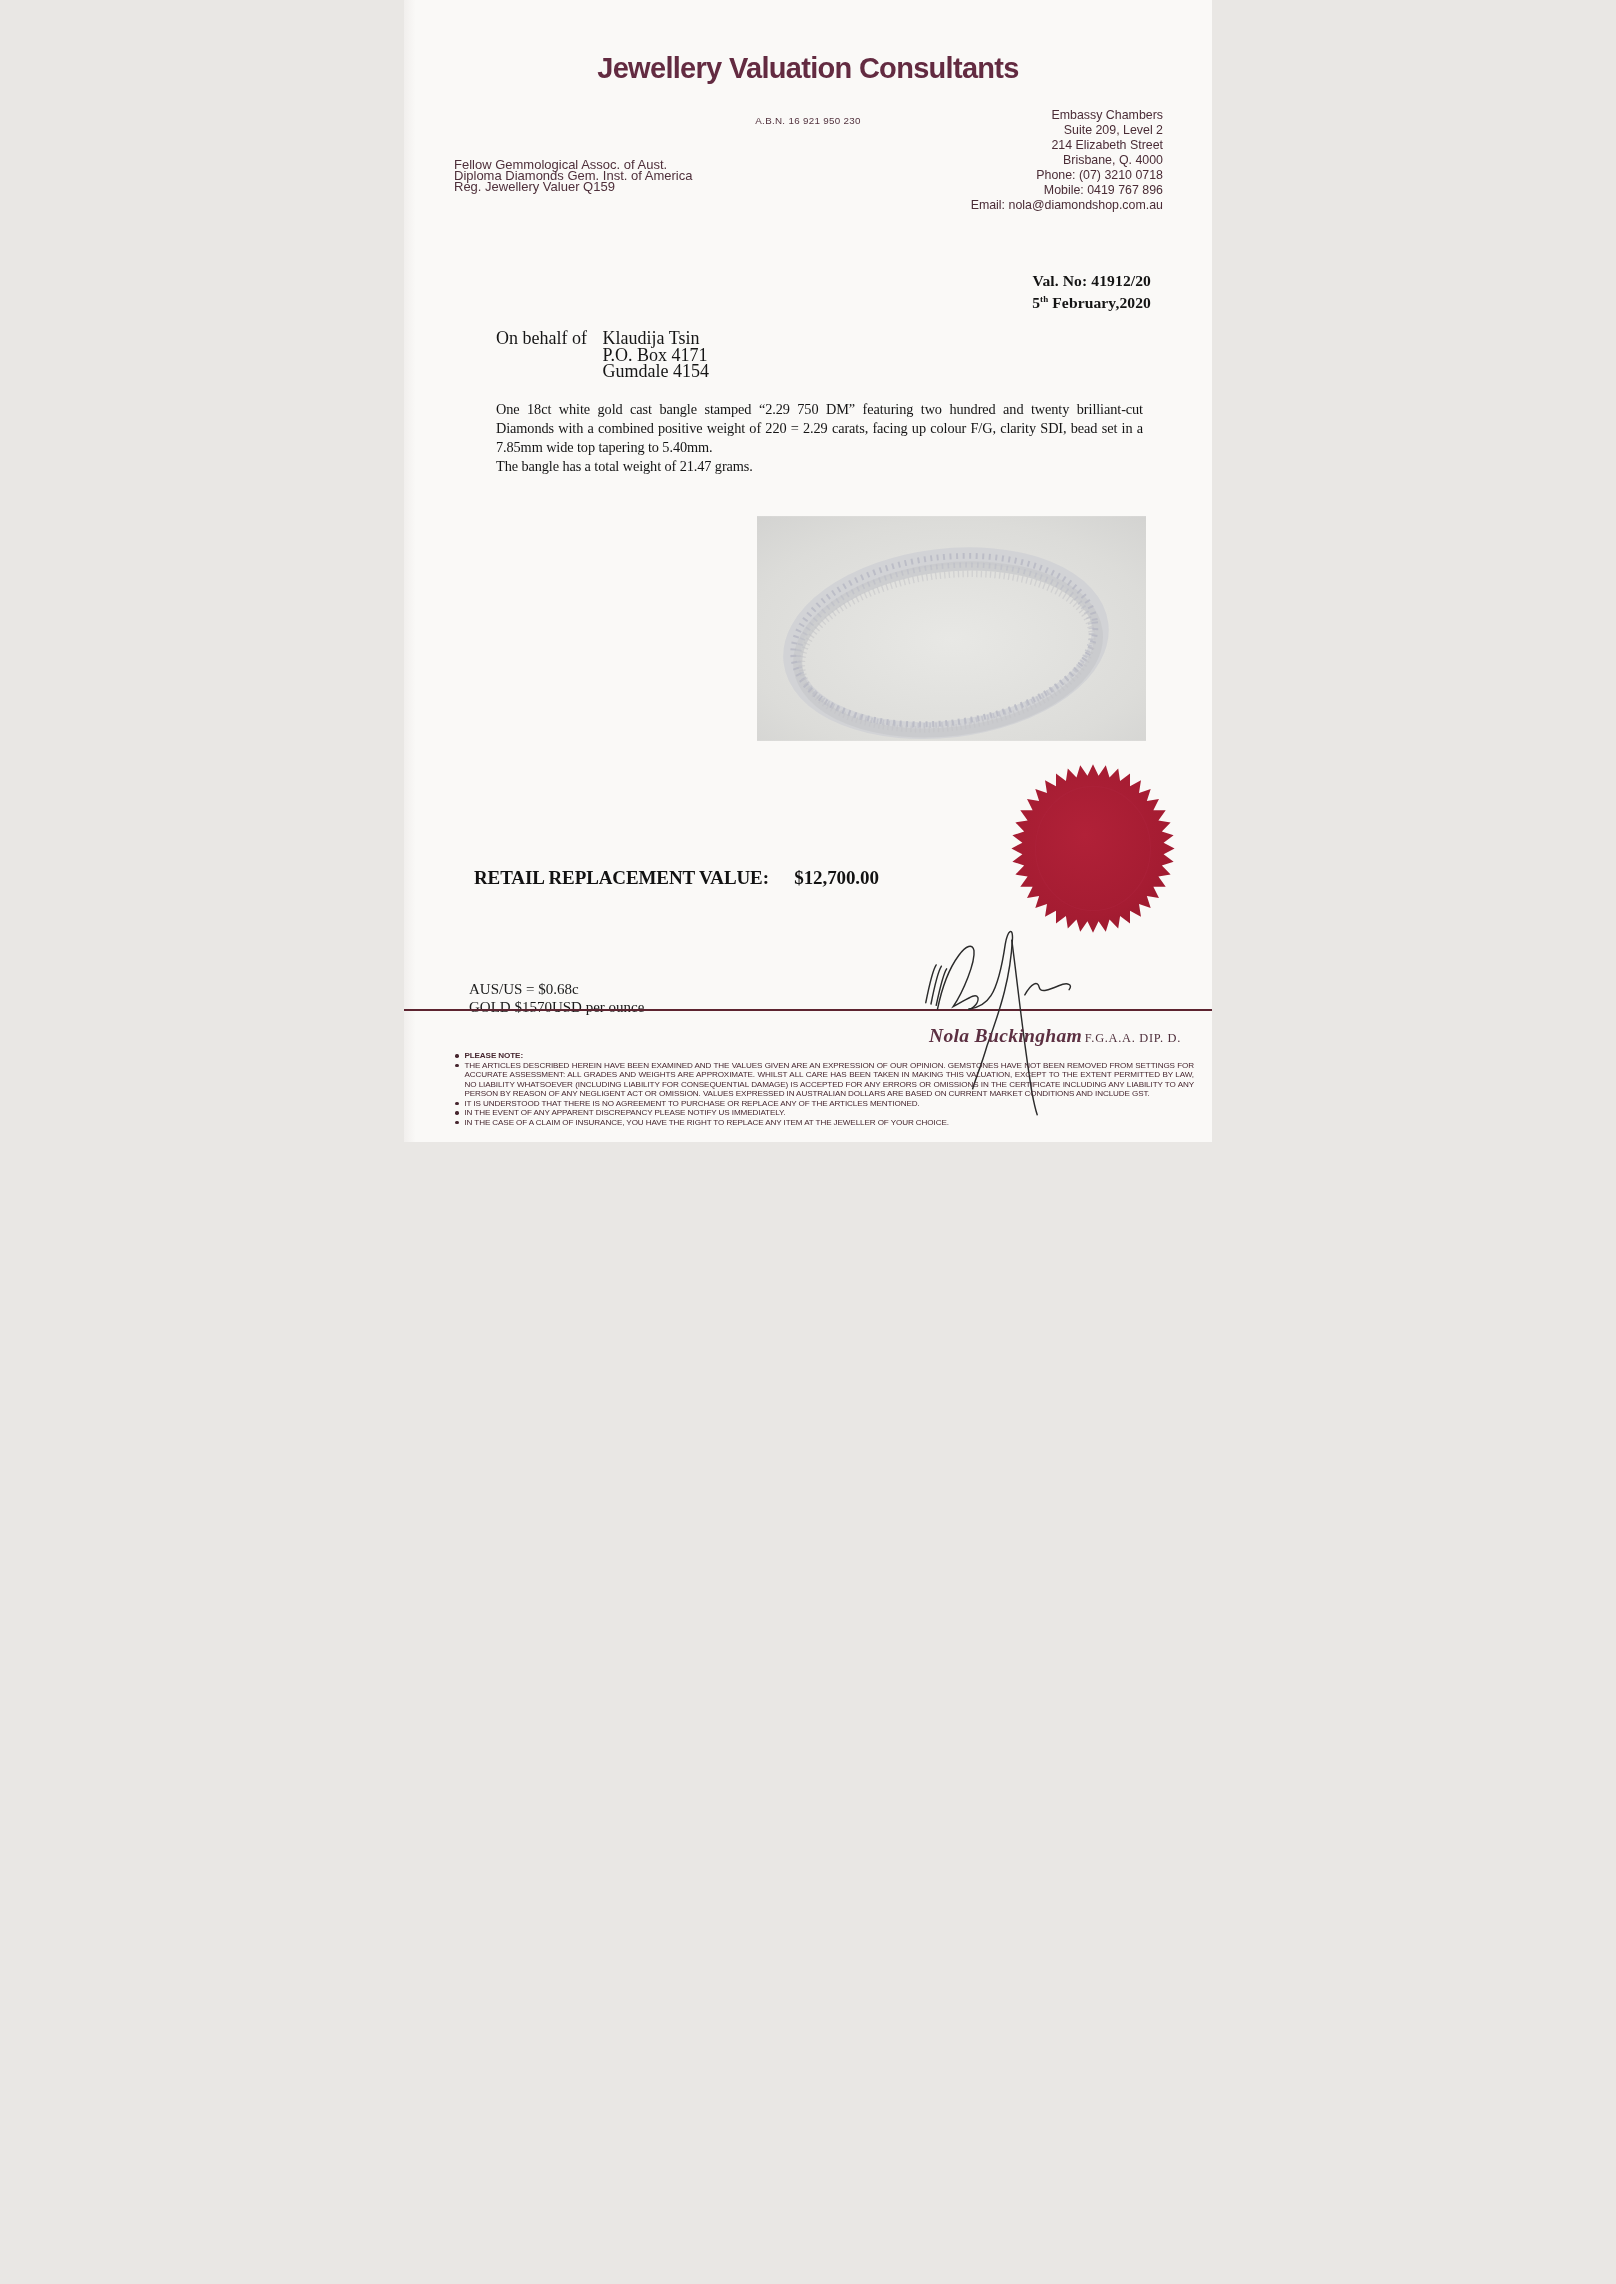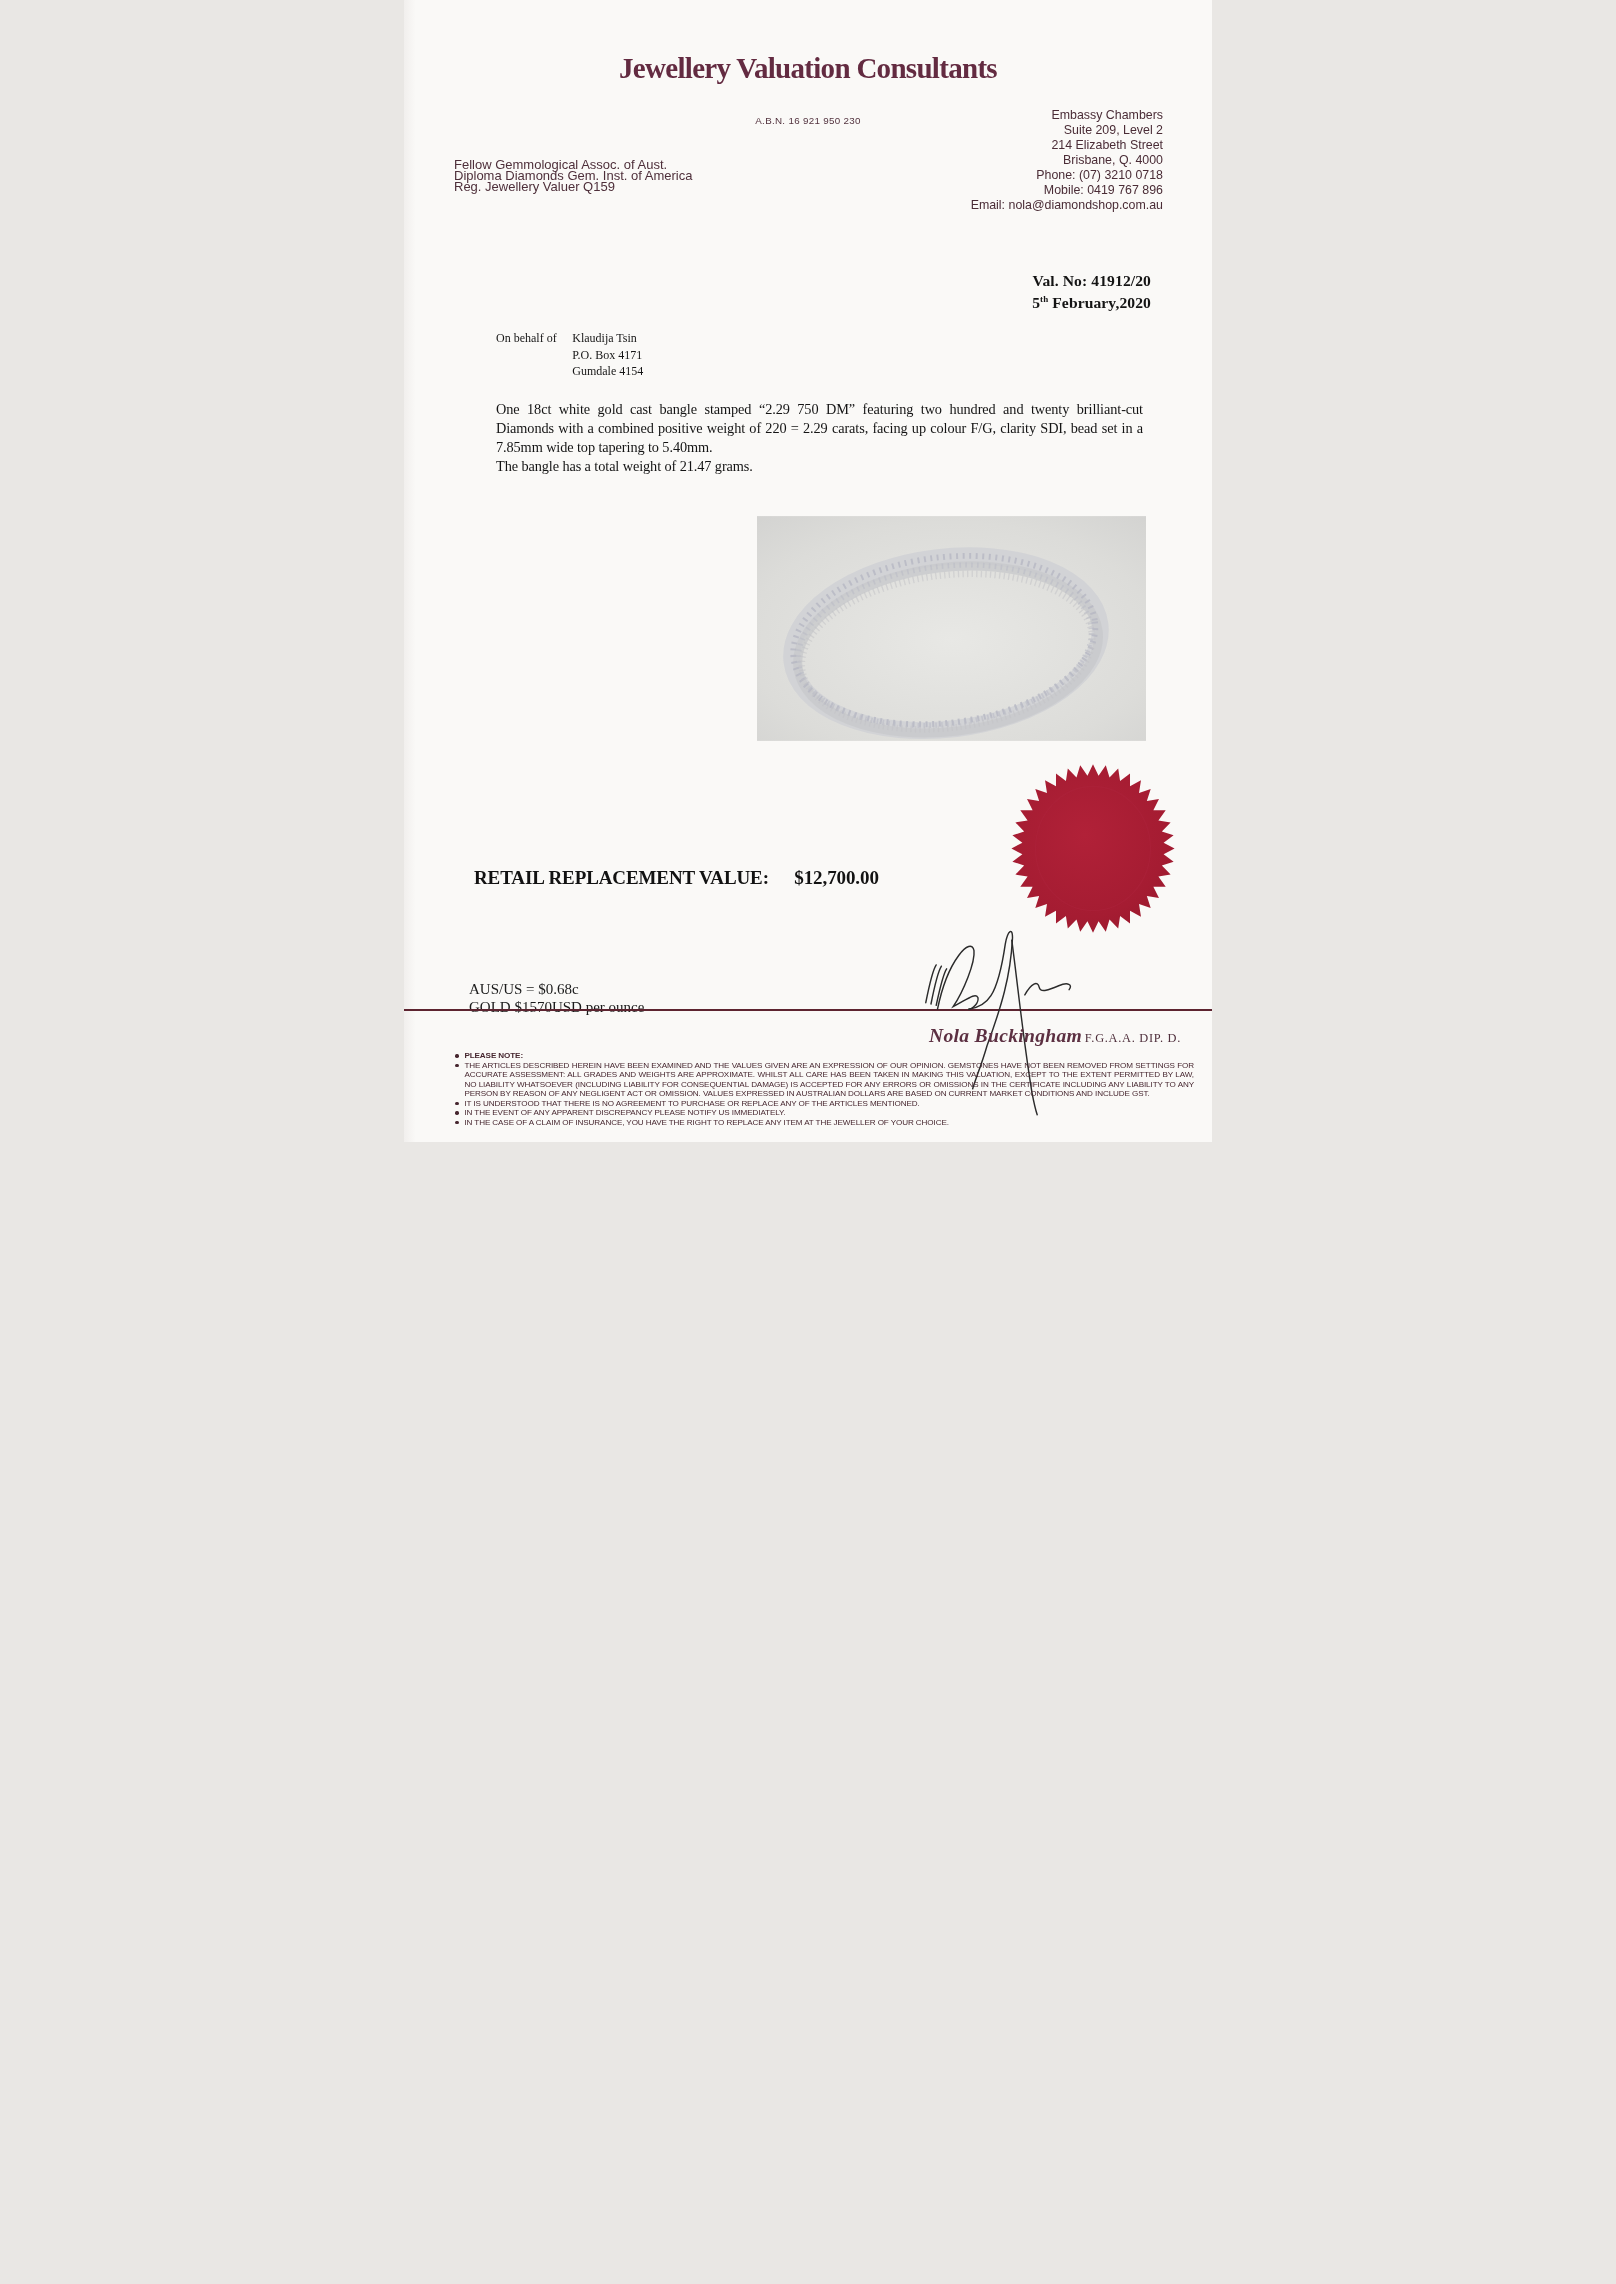--- a/index.html
+++ b/index.html
@@ -11,21 +11,21 @@
     background-image:linear-gradient(90deg,#f1efed 0,#faf9f7 11.7px);
     font-family:"Liberation Serif",serif;
     color:#1a1a1a;
     overflow:hidden;
   }
   .abs{position:absolute;}
 
   
   .company-title{
     top:52px;left:0;width:100%;text-align:center;
-    font-family:Liberation Serif, serif;
+    font-family:Liberation Sans, sans-serif;
     font-weight:bold;font-size:29px;letter-spacing:-0.7px;
     color:#632b41;
   }
   .valuer-line{
     top:92px;left:0;width:100%;text-align:center;white-space:nowrap;
   }
   .valuer-name{
     font-family:"Liberation Serif",serif;
     font-style:italic;font-weight:bold;font-size:20px;color:#63354a;
     letter-spacing:0.3px;
@@ -60,21 +60,21 @@
   .val-block{
     top:271px;right:61px;text-align:right;
     font-weight:bold;font-size:15.6px;line-height:19px;color:#141414;
     letter-spacing:0.1px;
   }
   .val-block sup{font-size:9px;}
 
   
   .client-block{
     top:330px;left:92px;
-    font-size:12px;line-height:16.6px;color:#161616;
+    font-size:18px;line-height:16.6px;color:#161616;
     display:flex;
   }
   .client-label{margin-right:15.6px;}
   .client-addr{}
 
   
   .description{
     top:400px;left:92px;width:647px;
     font-size:14.3px;line-height:19px;color:#141414;
     letter-spacing:-0.1px;

